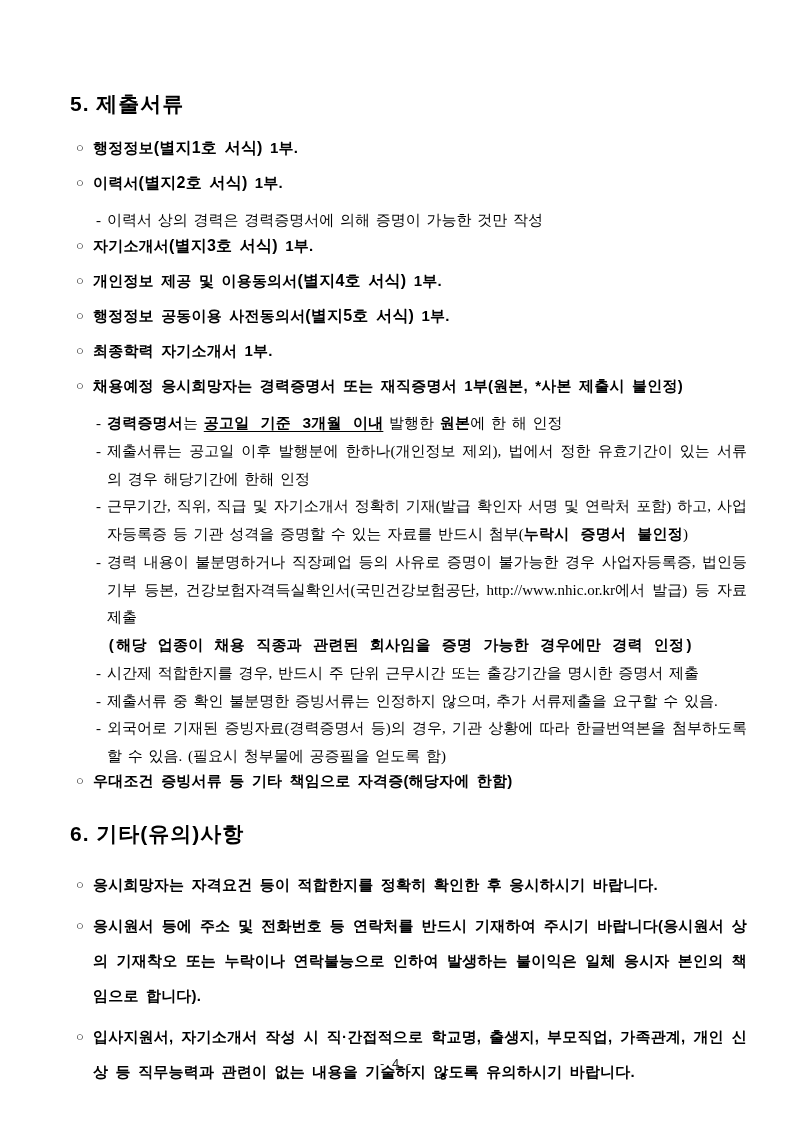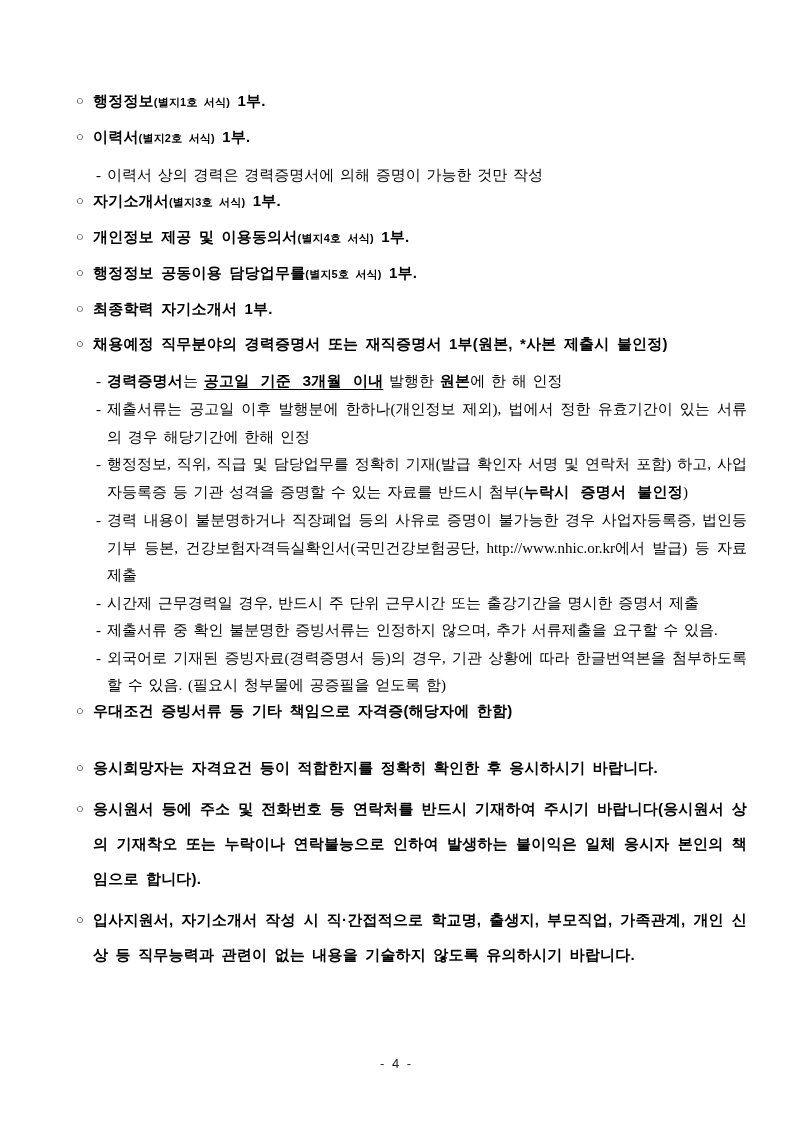--- a/index.html
+++ b/index.html
@@ -58,21 +58,21 @@
     word-spacing: 2px;
     font-family: "Liberation Serif", serif;
   }
   .row.sub { padding-left: 26px; }
   .row.sub .bullet { width: 11px; line-height: 27.5px; }
   .row.cont { padding-left: 37px; }
 
   
   .b { font-weight: 800; font-family: Liberation Mono, monospace; letter-spacing: 0.2px; }
   .u { text-decoration: underline; text-underline-offset: 3px; }
-  .sm { font-size: 11px; }
+  .sm { font-size: 16px; }
   .row.item .sm { font-weight: 700; }
 
   
   .sec6 .row.item { line-height: 35px; margin-bottom: 6px; }
   .sec6 .row.item .bullet { line-height: 35px; }
 
   .footer {
     position: absolute;
     left: 0;
     right: 0;
@@ -82,20 +82,21 @@
     color: #222;
     letter-spacing: 2px;
   }
 </style>
 </head>
 <body>
 
 <div class="page">
   <div class="content" id="doc-content">
       <section class="sec sec5">
+        <h2 class="sec-title">5. 제출서류</h2>
         <div class="row item">
           <span class="bullet">○</span>
           <span class="txt"><span>행정정보</span><span class="sm">(별지1호 서식)</span><span> 1부.</span></span>
         </div>
         <div class="row item">
           <span class="bullet">○</span>
           <span class="txt"><span>이력서</span><span class="sm">(별지2호 서식)</span><span> 1부.</span></span>
         </div>
         <div class="row sub">
           <span class="bullet">-</span>
@@ -104,64 +105,68 @@
         <div class="row item">
           <span class="bullet">○</span>
           <span class="txt"><span>자기소개서</span><span class="sm">(별지3호 서식)</span><span> 1부.</span></span>
         </div>
         <div class="row item">
           <span class="bullet">○</span>
           <span class="txt"><span>개인정보 제공 및 이용동의서</span><span class="sm">(별지4호 서식)</span><span> 1부.</span></span>
         </div>
         <div class="row item">
           <span class="bullet">○</span>
-          <span class="txt"><span>행정정보 공동이용 담당업무를</span><span class="sm">(별지5호 서식)</span><span> 1부.</span></span>
+          <span class="txt"><span>행정정보 공동이용 사전동의서</span><span class="sm">(별지5호 서식)</span><span> 1부.</span></span>
         </div>
         <div class="row item">
           <span class="bullet">○</span>
           <span class="txt"><span>최종학력 자기소개서 1부.</span></span>
         </div>
         <div class="row item">
           <span class="bullet">○</span>
-          <span class="txt"><span>채용예정 직무분야의 경력증명서 또는 재직증명서 1부(원본, *사본 제출시 불인정)</span></span>
+          <span class="txt"><span>채용예정 응시희망자는 경력증명서 또는 재직증명서 1부(원본, *사본 제출시 불인정)</span></span>
         </div>
         <div class="row sub">
           <span class="bullet">-</span>
           <span class="txt"><span class="b">경력증명서</span><span>는 </span><span class="b u">공고일 기준 3개월 이내</span><span> 발행한 </span><span class="b">원본</span><span>에 한 해 인정</span></span>
         </div>
         <div class="row sub">
           <span class="bullet">-</span>
           <span class="txt"><span>제출서류는 공고일 이후 발행분에 한하나(개인정보 제외), 법에서 정한 유효기간이 있는 서류의 경우 해당기간에 한해 인정</span></span>
         </div>
         <div class="row sub">
           <span class="bullet">-</span>
-          <span class="txt"><span>행정정보, 직위, 직급 및 담당업무를 정확히 기재(발급 확인자 서명 및 연락처 포함) 하고, 사업자등록증 등 기관 성격을 증명할 수 있는 자료를 반드시 첨부(</span><span class="b">누락시 증명서 불인정</span><span>)</span></span>
+          <span class="txt"><span>근무기간, 직위, 직급 및 자기소개서 정확히 기재(발급 확인자 서명 및 연락처 포함) 하고, 사업자등록증 등 기관 성격을 증명할 수 있는 자료를 반드시 첨부(</span><span class="b">누락시 증명서 불인정</span><span>)</span></span>
         </div>
         <div class="row sub">
           <span class="bullet">-</span>
           <span class="txt"><span>경력 내용이 불분명하거나 직장폐업 등의 사유로 증명이 불가능한 경우 사업자등록증, 법인등기부 등본, 건강보험자격득실확인서(국민건강보험공단, http://www.nhic.or.kr에서 발급) 등 자료 제출</span></span>
         </div>
+        <div class="row cont">
+          <span class="txt"><span class="b">(해당 업종이 채용 직종과 관련된 회사임을 증명 가능한 경우에만 경력 인정)</span></span>
+        </div>
         <div class="row sub">
           <span class="bullet">-</span>
-          <span class="txt"><span>시간제 근무경력일 경우, 반드시 주 단위 근무시간 또는 출강기간을 명시한 증명서 제출</span></span>
+          <span class="txt"><span>시간제 적합한지를 경우, 반드시 주 단위 근무시간 또는 출강기간을 명시한 증명서 제출</span></span>
         </div>
         <div class="row sub">
           <span class="bullet">-</span>
           <span class="txt"><span>제출서류 중 확인 불분명한 증빙서류는 인정하지 않으며, 추가 서류제출을 요구할 수 있음.</span></span>
         </div>
         <div class="row sub">
           <span class="bullet">-</span>
           <span class="txt"><span>외국어로 기재된 증빙자료(경력증명서 등)의 경우, 기관 상황에 따라 한글번역본을 첨부하도록 할 수 있음. (필요시 청부물에 공증필을 얻도록 함)</span></span>
         </div>
         <div class="row item">
           <span class="bullet">○</span>
           <span class="txt"><span>우대조건 증빙서류 등 기타 책임으로 자격증(해당자에 한함)</span></span>
         </div>
       </section>
       <section class="sec sec6">
+        <h2 class="sec-title">6. 기타(유의)사항</h2>
         <div class="row item">
           <span class="bullet">○</span>
           <span class="txt"><span>응시희망자는 자격요건 등이 적합한지를 정확히 확인한 후 응시하시기 바랍니다.</span></span>
         </div>
         <div class="row item">
           <span class="bullet">○</span>
           <span class="txt"><span>응시원서 등에 주소 및 전화번호 등 연락처를 반드시 기재하여 주시기 바랍니다(응시원서 상의 기재착오 또는 누락이나 연락불능으로 인하여 발생하는 불이익은 일체 응시자 본인의 책임으로 합니다).</span></span>
         </div>
         <div class="row item">
           <span class="bullet">○</span>

